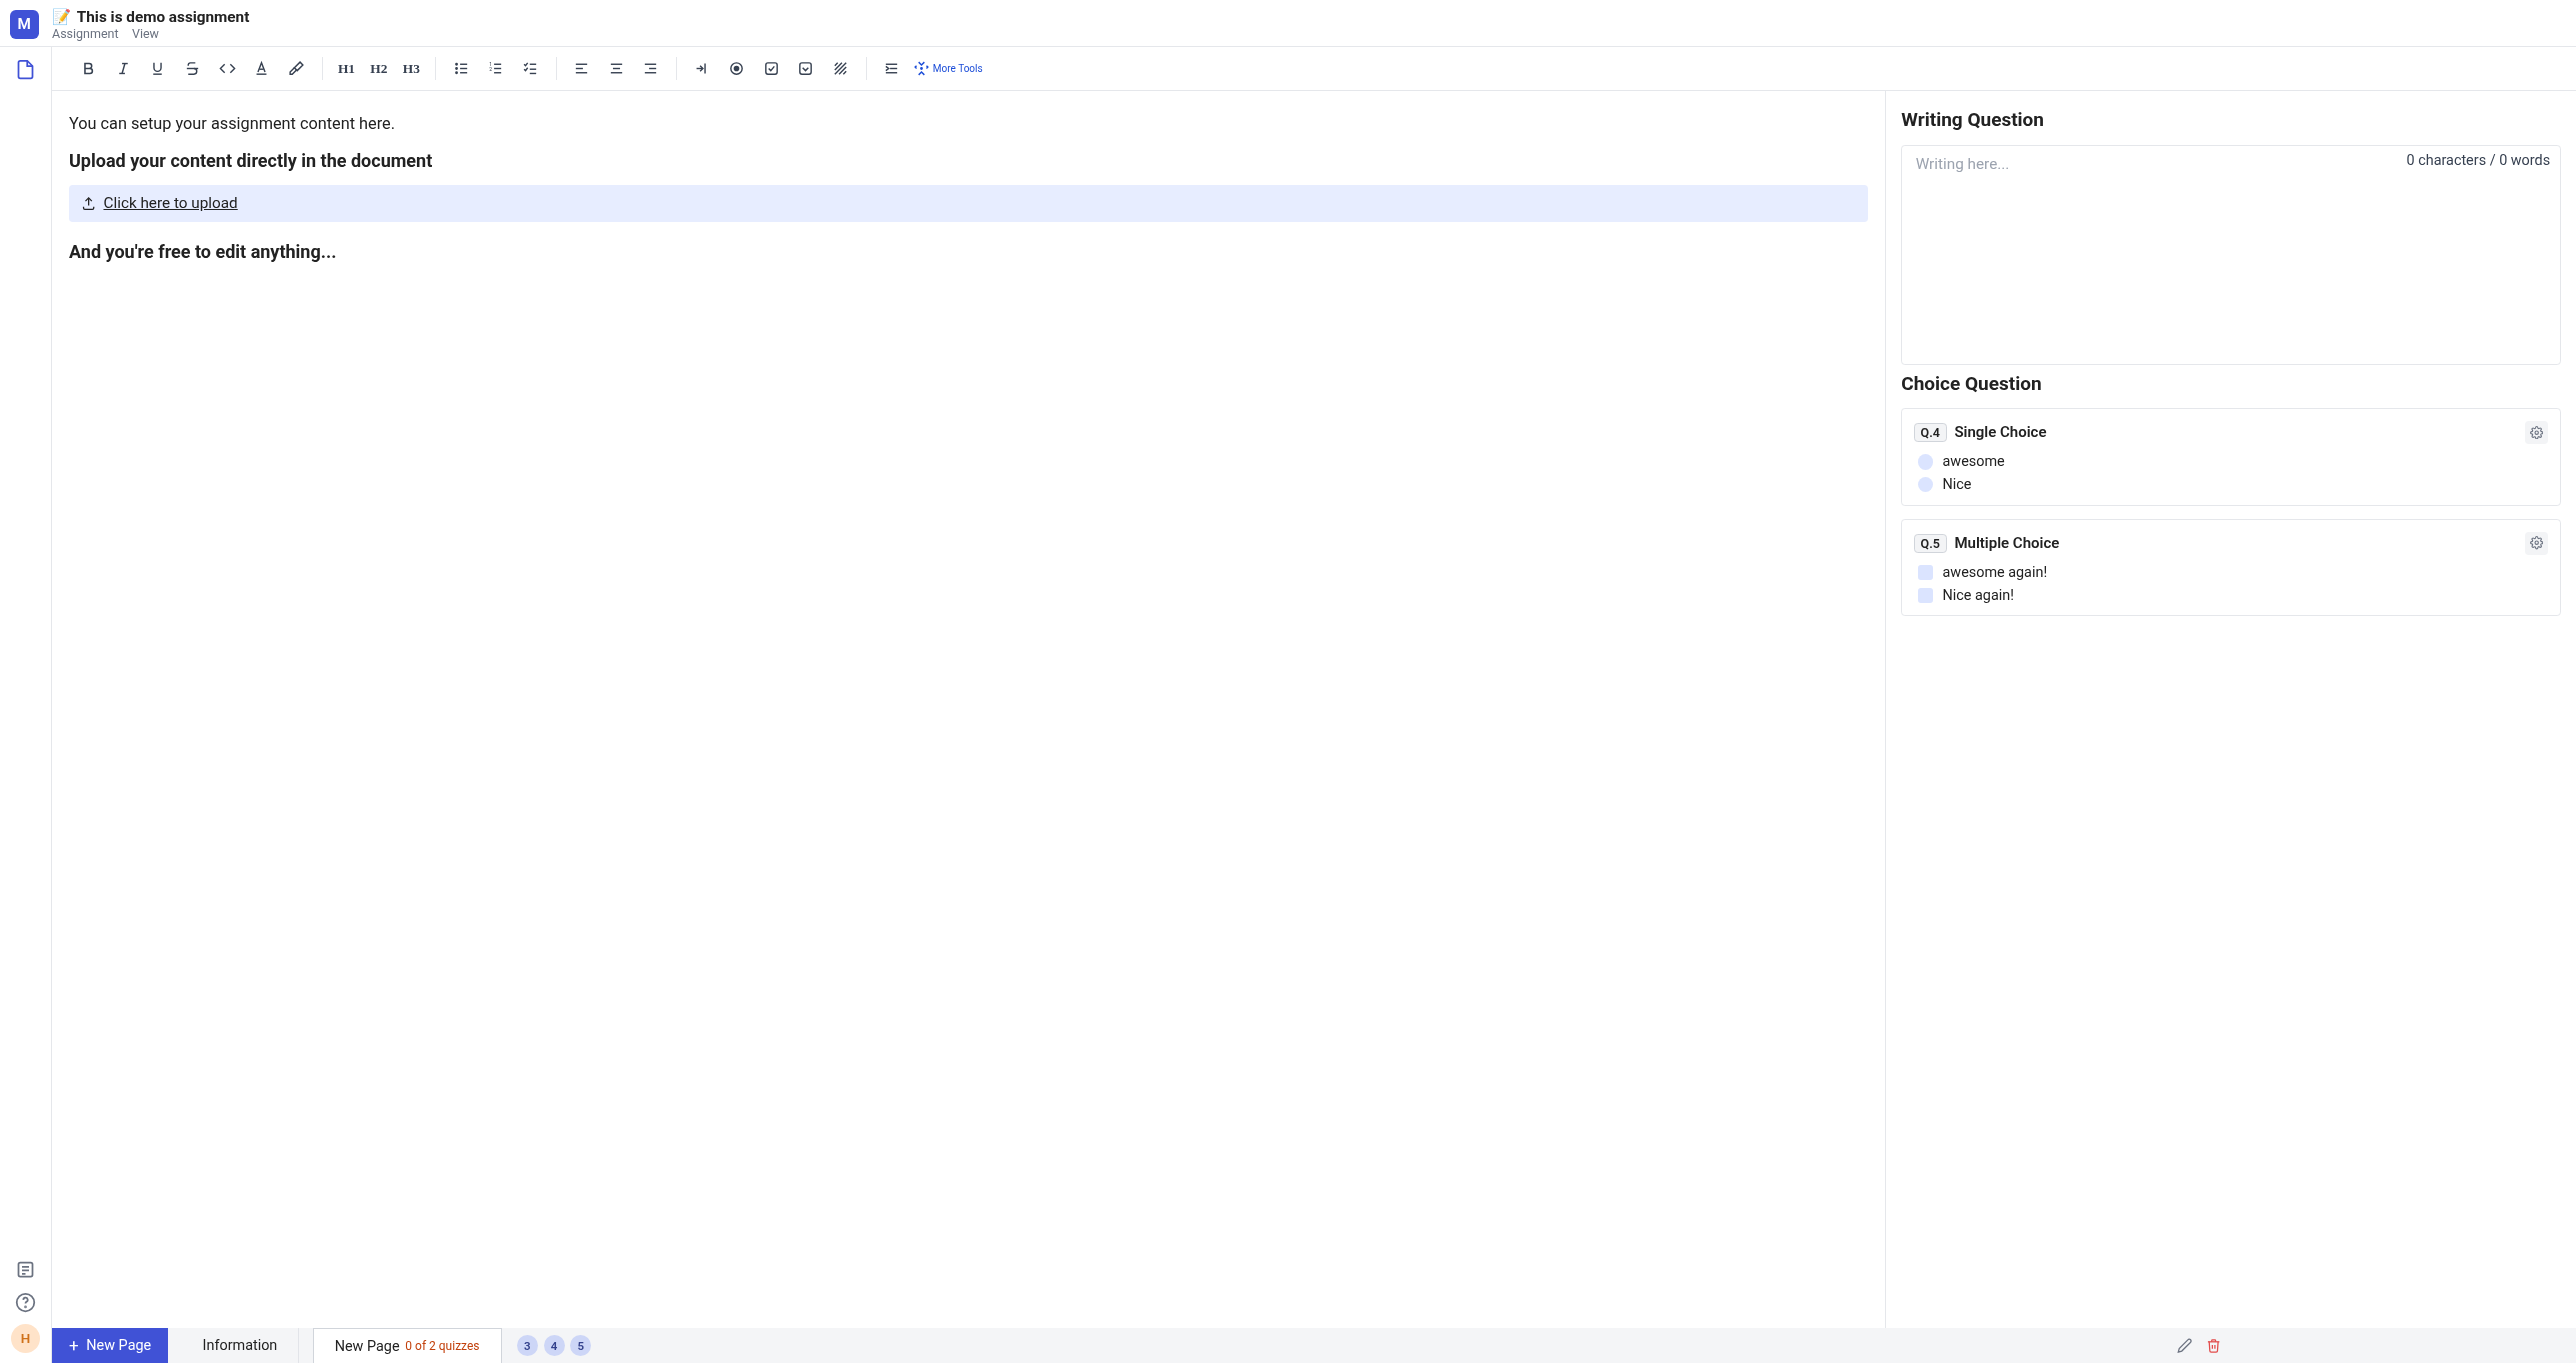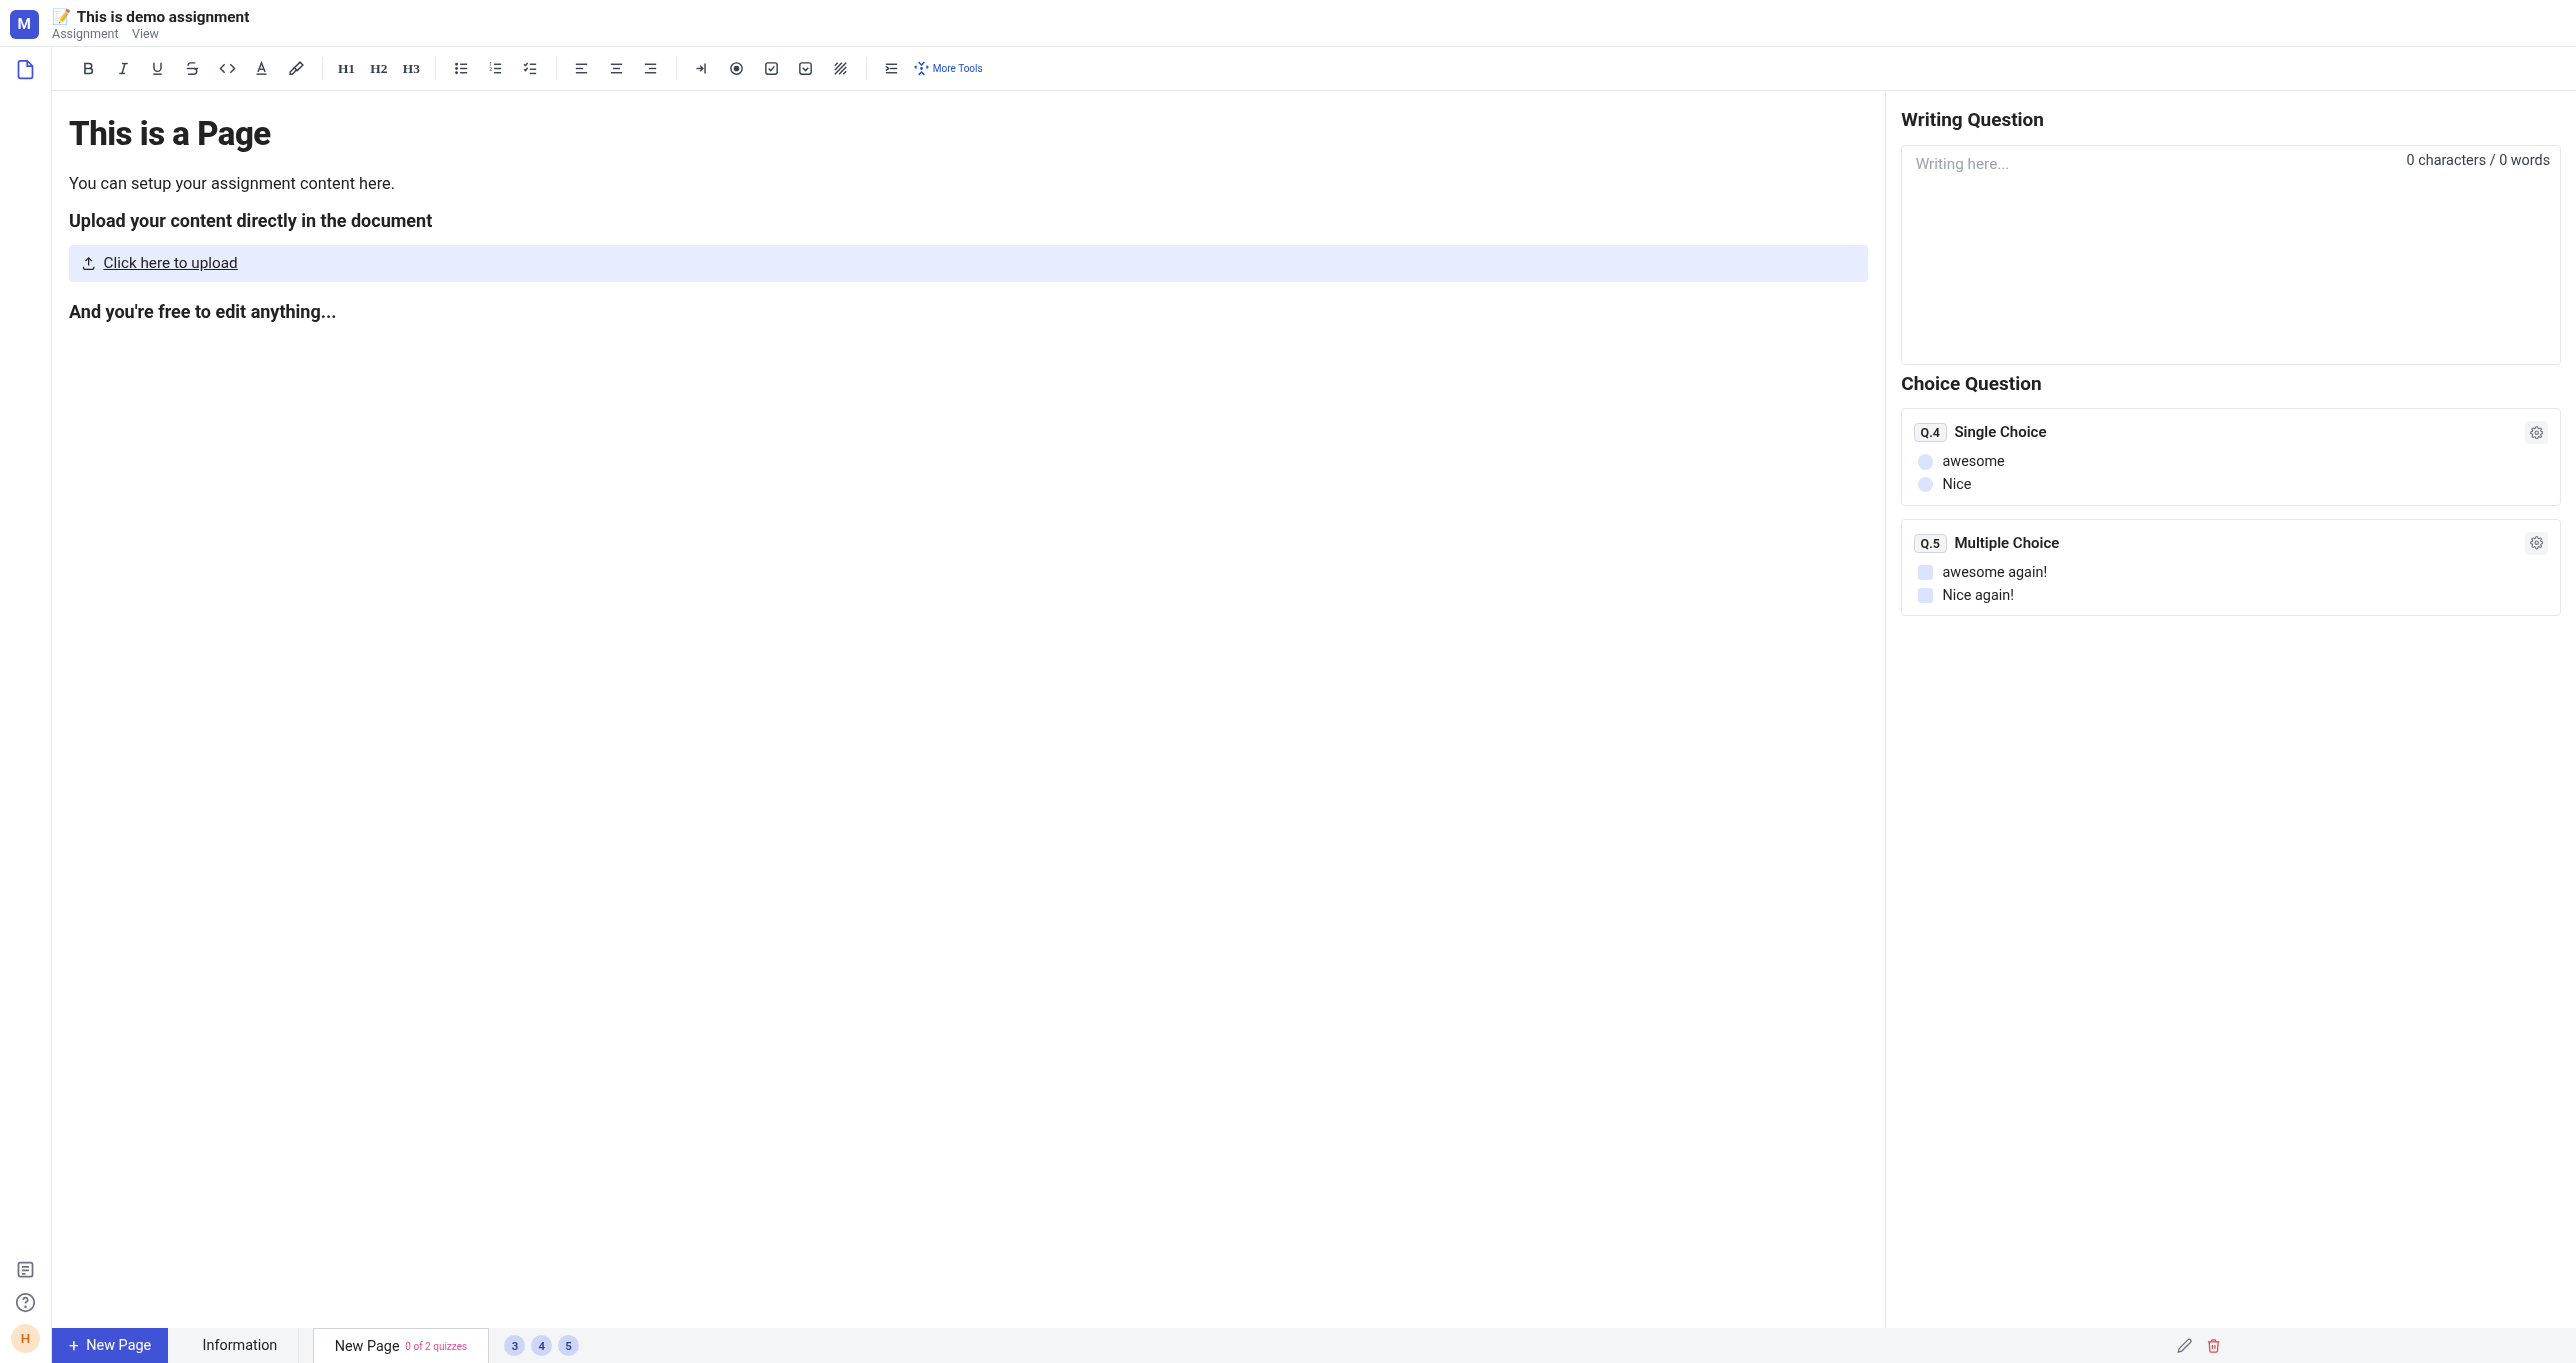--- a/index.html
+++ b/index.html
@@ -47,21 +47,21 @@
 .choice-options { display: flex; flex-direction: column; gap: 5.8px; padding-left: 3.8px; }
 .choice-opt { display: flex; align-items: center; gap: 9.6px; font-size: 14.4px; }
 .radio { width: 15.3px; height: 15.3px; border-radius: 50%; background: #dbe4ff; }
 .check { width: 15.3px; height: 15.3px; border-radius: 2.9px; background: #dbe4ff; }
 .footer { height: 35px; background: #f4f5f7; display: flex; align-items: center; }
 .newpage-btn { background: #4052d6; color: #fff; height: 35px; padding: 0 17px; display: flex; align-items: center; gap: 7.7px; font-size: 14.4px; cursor: pointer; }
 .newpage-btn .plus-ic { font-size: 17px; line-height: 1; }
 .tab { height: 35px; padding: 0 21px; display: flex; align-items: center; gap: 5.8px; font-size: 14.4px; cursor: pointer; border-right: 1px solid #e2e4e9; }
 .tab.active { background: #fff; border: 1px solid #d1d5db; border-bottom: none; }
 .tab.info { margin-left: 13.4px; margin-right: 13.4px; }
-.tab .quiz-count { color: #ec4899; font-size: 10px; }
+.tab .quiz-count { color: #c2410c; font-size: 12px; }
 .badges { display: flex; gap: 5.8px; margin-left: 15.3px; }
 .badge-num { width: 21px; height: 21px; border-radius: 50%; background: #cdd6f7; color: #33418c; display: flex; align-items: center; justify-content: center; font-size: 11.5px; font-weight: 600; cursor:pointer; }
 .footer-actions { margin-left: auto; display: flex; gap: 13.4px; padding-right: 355px; }
 .footer-actions .actbtn { cursor: pointer; color: #6b7280; display:flex; align-items:center; }
 .footer-actions .actbtn.del { color: #e24b4b; }
 </style>
 </head>
 <body>
 
 <div class="app">
@@ -272,21 +272,20 @@
                 <path d="M19 8l2 2-2 2"></path>
                 <circle cx="12" cy="12" r="1"></circle>
               </svg>
             <span>More Tools</span>
           </div>
         </div>
       </div>
 
       <div class="content">
         <div class="editor">
-          <h1>This is a Page</h1>
           <p>You can setup your assignment content here.</p>
           <h3>Upload your content directly in the document</h3>
           <div class="upload-box">
             <svg viewBox="0 0 24 24" width="15.3" height="15.3" fill="none" stroke="currentColor" stroke-width="2">
                 <path d="M12 15V4"></path>
                 <polyline points="7 8 12 3 17 8"></polyline>
                 <path d="M4 17v2a2 2 0 0 0 2 2h12a2 2 0 0 0 2-2v-2"></path>
               </svg>
             <span>Click here to upload</span>
           </div>

